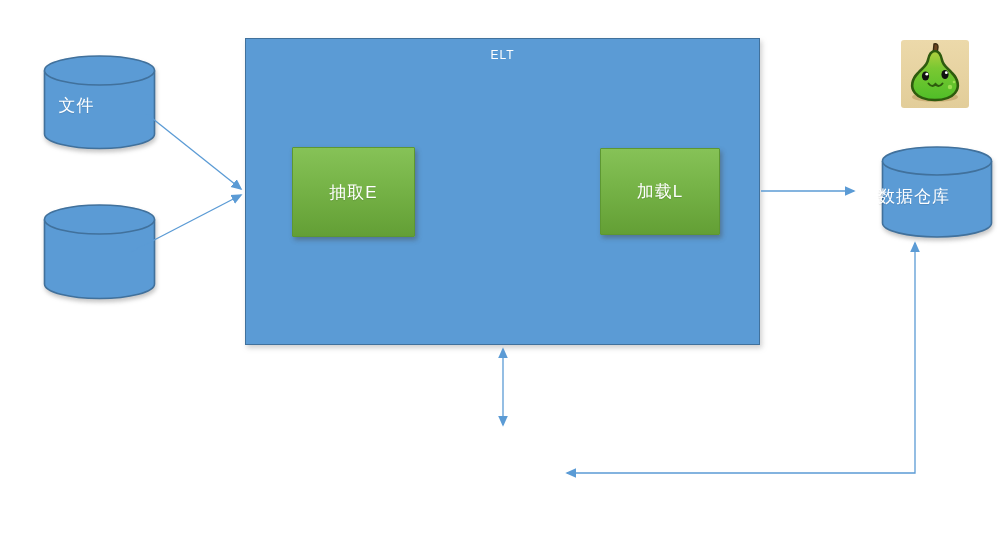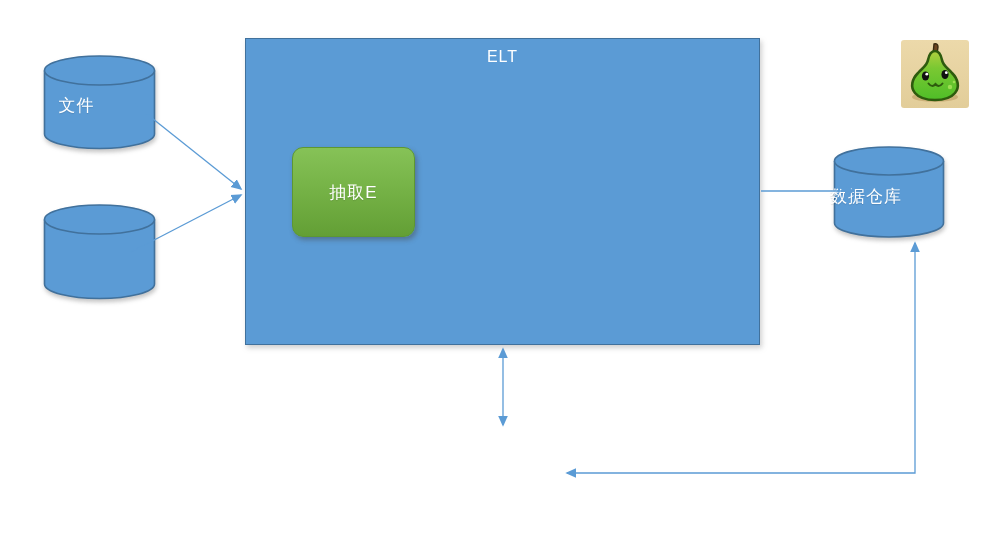--- a/index.html
+++ b/index.html
@@ -30,28 +30,28 @@
     width: 515px; height: 307px;
     background: #5b9bd5;
     border: 1.5px solid #41719c;
     box-shadow: 2px 3px 5px rgba(120,120,120,0.35);
   }
   #elt-title {
     position: absolute;
     top: 9px; left: 0; right: 0;
     text-align: center;
     color: #ffffff;
-    font-size: 16px;
+    font-size: 12px;
     letter-spacing: 1px;
   }
 
   
   .process-box {
     position: absolute;
-    border-radius: 11px;
+    border-radius: 1px;
     background: linear-gradient(180deg, #86c257 0%, #76b347 45%, #639f35 100%);
     border: 1px solid #5d9732;
     box-shadow: 2px 3px 5px rgba(70,70,70,0.45);
     display: flex;
     align-items: center;
     justify-content: center;
   }
   #node-extract   { left: 292px; top: 147px; width: 123px; height: 90px; }
   #node-load      { left: 600px; top: 148px; width: 120px; height: 87px; }
   #node-transform { left: 442px; top: 429px; width: 121px; height: 89px; }
@@ -63,21 +63,21 @@
     padding-left: 23px;
   }
   .cylinder svg { display: block; filter: drop-shadow(1px 3px 2px rgba(90,90,90,0.35)); }
   .cylinder .node-label {
     position: absolute;
     left: 0; right: 0;
     text-align: center;
   }
   #node-file      { left: 20px;  top: 54px;  width: 113px; height: 96px; }
   #node-database  { left: 20px;  top: 203px; width: 113px; height: 97px; }
-  #node-warehouse { left: 810px; top: 145px; width: 112px; height: 93px; }
+  #node-warehouse { left: 858px; top: 145px; width: 112px; height: 93px; }
   #node-file .node-label      { top: 40px; }
   #node-database .node-label  { top: 42px; }
   #node-warehouse .node-label { top: 40px; }
 
   
   #connectors {
     position: absolute;
     left: 0; top: 0;
     width: 1007px; height: 536px;
     pointer-events: none;
@@ -120,20 +120,23 @@
       <path d="M1.5,16 L1.5,78 A54.5,14 0 0 0 110.5,78 L110.5,16" fill="#5b9bd5" stroke="#41719c" stroke-width="1.6"></path>
       <ellipse cx="56" cy="16" rx="54.5" ry="14" fill="#5b9bd5" stroke="#41719c" stroke-width="1.6"></ellipse>
     </svg>
     <span class="node-label">数据仓库</span>
   </div>
 
   <div class="process-box" id="node-extract">
     <span class="node-label">抽取E</span>
   </div>
 
+  <div class="process-box" id="node-load">
+    <span class="node-label">加载L</span>
+  </div>
 
 
   <svg id="connectors" viewBox="0 0 1007 536">
     <defs>
       <marker id="arrowhead" viewBox="0 0 10 10" refX="8.5" refY="5" markerWidth="8.5" markerHeight="8.5" orient="auto-start-reverse">
         <path d="M0,0.5 L10,5 L0,9.5 z" fill="#5b9bd5"></path>
       </marker>
     </defs>
 
     <line x1="133" y1="103" x2="241" y2="189" stroke="#5b9bd5" stroke-width="1.3" marker-end="url(#arrowhead)"></line>

